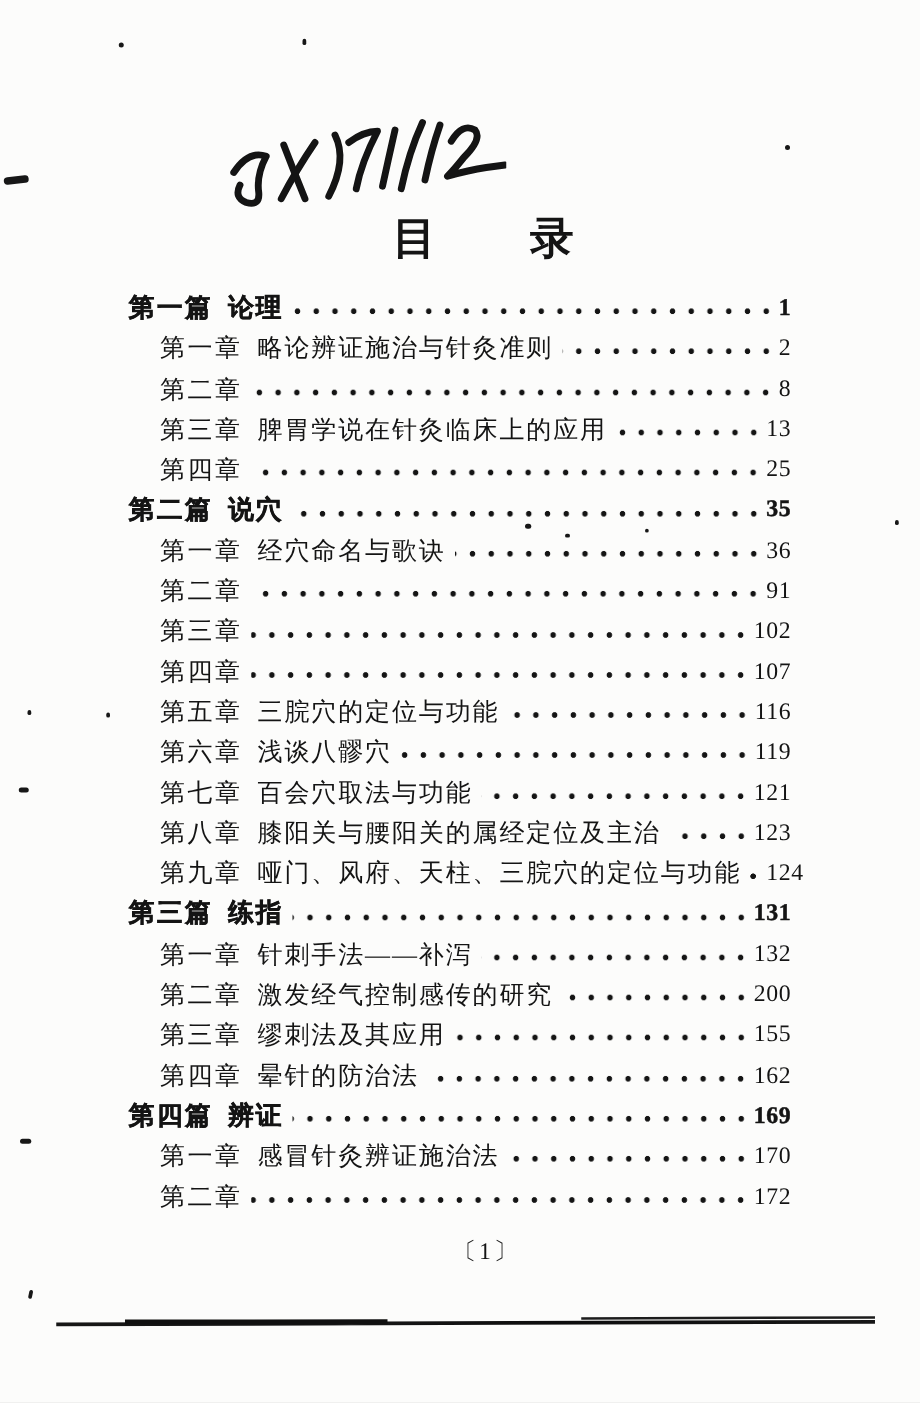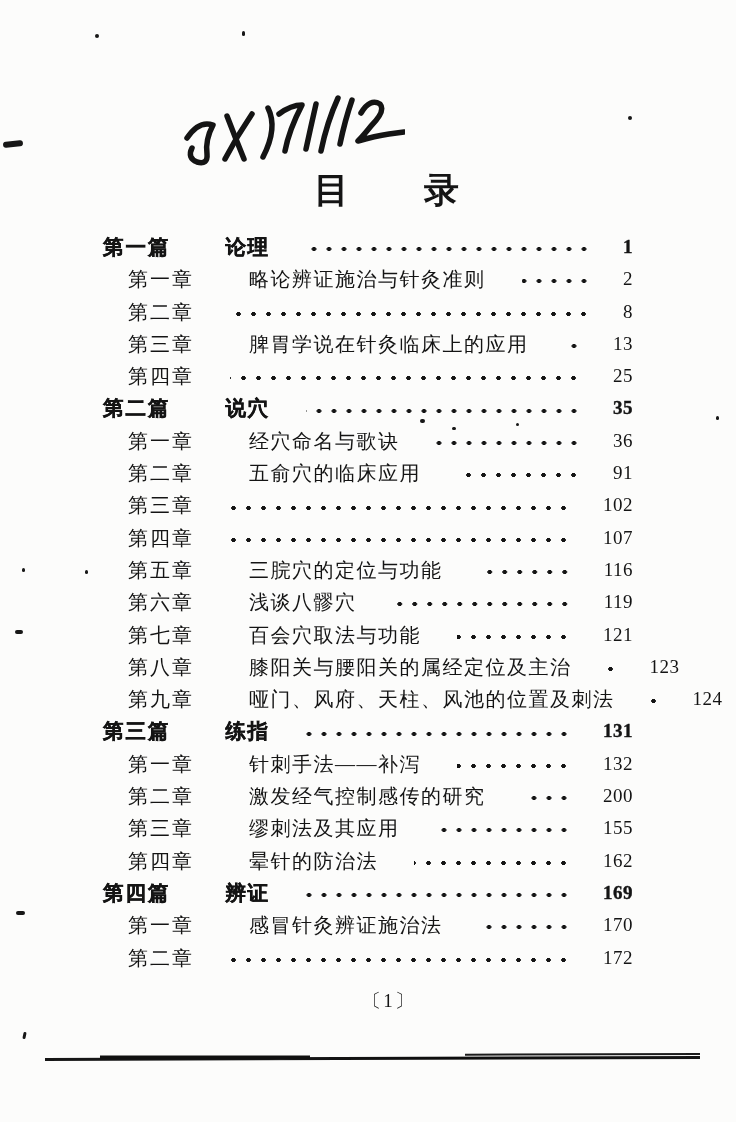--- a/index.html
+++ b/index.html
@@ -28,26 +28,25 @@
   }
   
   .toc{
     position:absolute;top:231px;left:103px;width:530px;
   }
   .toc-row{
     display:flex;align-items:flex-end;
     height:32.3px;
     font-size:20px;line-height:32.3px;
     white-space:nowrap;
-    gap:29px;
   }
   .toc-row.part{font-weight:bold;font-size:20.5px;-webkit-text-stroke:0.4px var(--ink,#141414);}
   .toc-row.chapter{padding-left:25px;}
   .toc-label{letter-spacing:2px;}
-  .toc-title{margin-left:26px;letter-spacing:1.5px;}
+  .toc-title{margin-left:12px;letter-spacing:1.5px;}
   .leader{
     flex:1;align-self:center;height:6px;margin:0 3px 0 7px;
     background-image:radial-gradient(circle,var(--ink,#141414) 2px,transparent 2.5px);
     background-size:15px 6px;background-repeat:repeat-x;background-position:right center;
     min-width:10px;
     transform:translateY(2px);
   }
   .toc-page{font-size:19px;letter-spacing:0.5px;}
   
   .footer-num{
@@ -145,21 +144,20 @@
       <span class="toc-page">35</span>
     </div>
       <div class="toc-row chapter">
       <span class="toc-label">第一章</span>
       <span class="toc-title">经穴命名与歌诀</span>
       <span class="leader"></span>
       <span class="toc-page">36</span>
     </div>
       <div class="toc-row chapter">
       <span class="toc-label">第二章</span>
-      <span class="toc-title">五俞穴的临床应用</span>
       <span class="leader"></span>
       <span class="toc-page">91</span>
     </div>
       <div class="toc-row chapter">
       <span class="toc-label">第三章</span>
       <span class="leader"></span>
       <span class="toc-page">102</span>
     </div>
       <div class="toc-row chapter">
       <span class="toc-label">第四章</span>
@@ -185,21 +183,21 @@
       <span class="toc-page">121</span>
     </div>
       <div class="toc-row chapter">
       <span class="toc-label">第八章</span>
       <span class="toc-title">膝阳关与腰阳关的属经定位及主治</span>
       <span class="leader"></span>
       <span class="toc-page">123</span>
     </div>
       <div class="toc-row chapter">
       <span class="toc-label">第九章</span>
-      <span class="toc-title">哑门、风府、天柱、风池的位置及刺法</span>
+      <span class="toc-title">哑门、风府、天柱、三脘穴的定位与功能</span>
       <span class="leader"></span>
       <span class="toc-page">124</span>
     </div>
       <div class="toc-row part">
       <span class="toc-label">第三篇</span>
       <span class="toc-title">练指</span>
       <span class="leader"></span>
       <span class="toc-page">131</span>
     </div>
       <div class="toc-row chapter">

